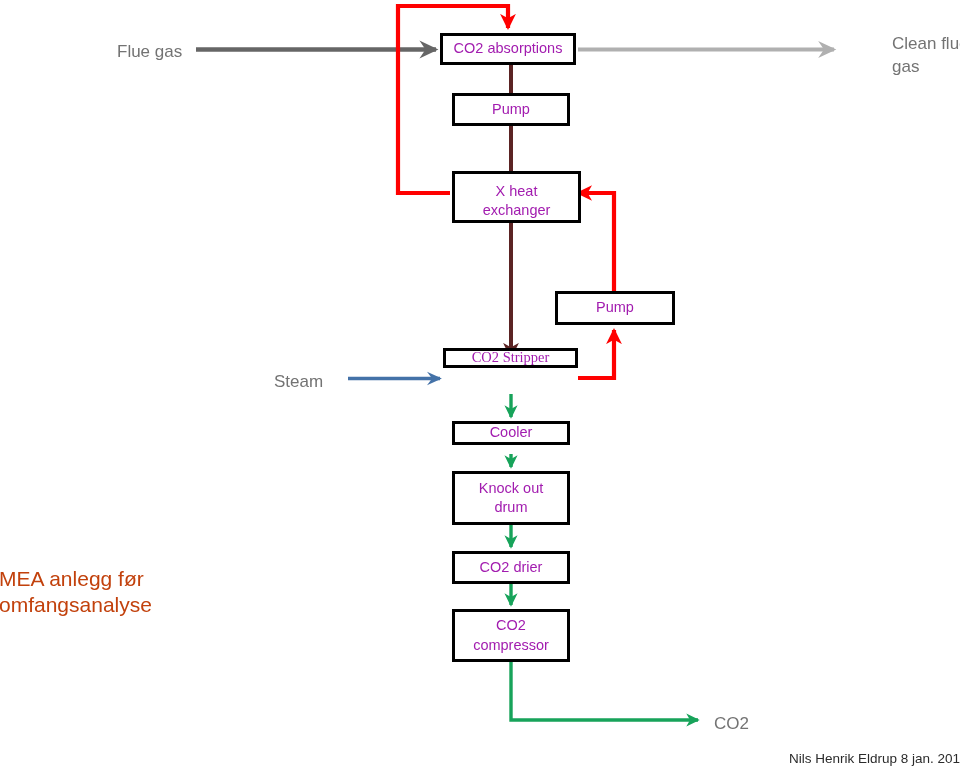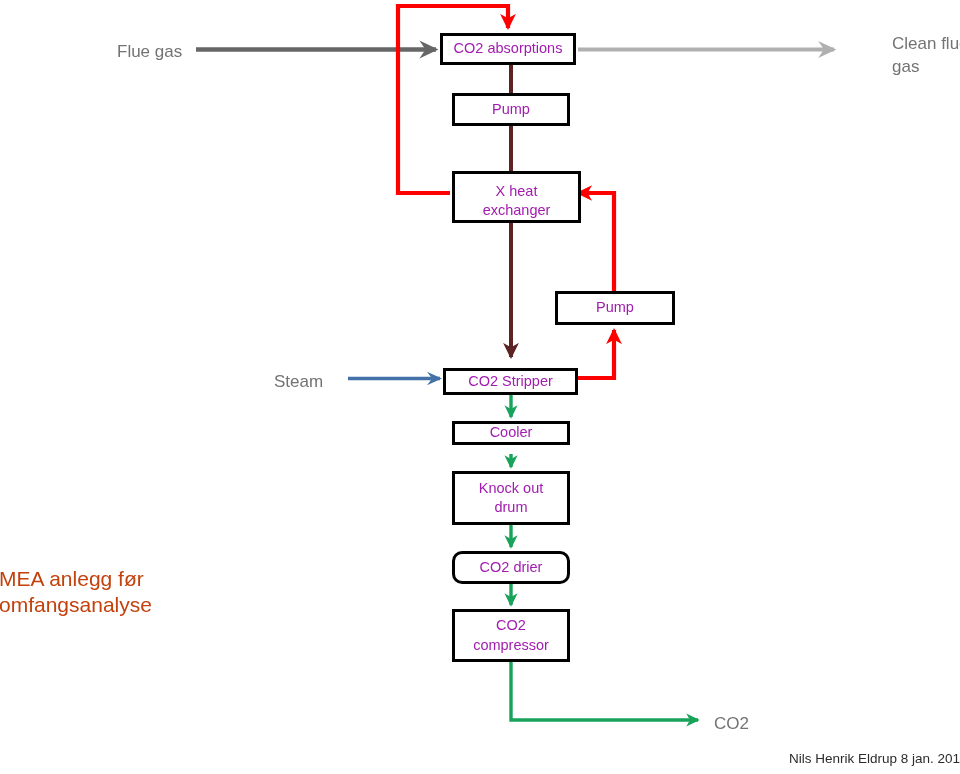--- a/index.html
+++ b/index.html
@@ -62,24 +62,24 @@
     color: #2b2b2b;
     z-index: 6;
     white-space: nowrap;
   }
 
   
   #node-absorber   { left:440px; top:33px;  width:136px; height:32px; }
   #node-pump-top   { left:452px; top:93px;  width:118px; height:33px; }
   #node-hx         { left:452px; top:171px; width:129px; height:52px;align-items:flex-end; }
   #node-pump-low   { left:555px; top:291px; width:120px; height:34px; }
-  #node-stripper   { left:443px; top:368px; width:135px; height:27px; }
+  #node-stripper   { left:443px; top:348px; width:135px; height:20px;font-family:Liberation Serif, serif; }
   #node-cooler     { left:452px; top:421px; width:118px; height:24px; }
   #node-knockout   { left:452px; top:471px; width:118px; height:54px; }
-  #node-drier      { left:452px; top:551px; width:118px; height:33px;border-radius:10px; }
+  #node-drier      { left:452px; top:551px; width:118px; height:33px; }
   #node-compressor { left:452px; top:609px; width:118px; height:53px; }
 
   
   #label-flue-gas       { left:117px; top:40px;  width:110px; }
   #label-clean-flue-gas { left:892px; top:32px;  width:78px; }
   #label-steam          { left:274px; top:370px; width:80px; }
   #label-co2-out        { left:714px; top:712px; width:70px; }
   #caption-main         { left:-1px;  top:566px; width:330px; }
   #footer-credit        { left:789px; top:751px; }
 </style>

